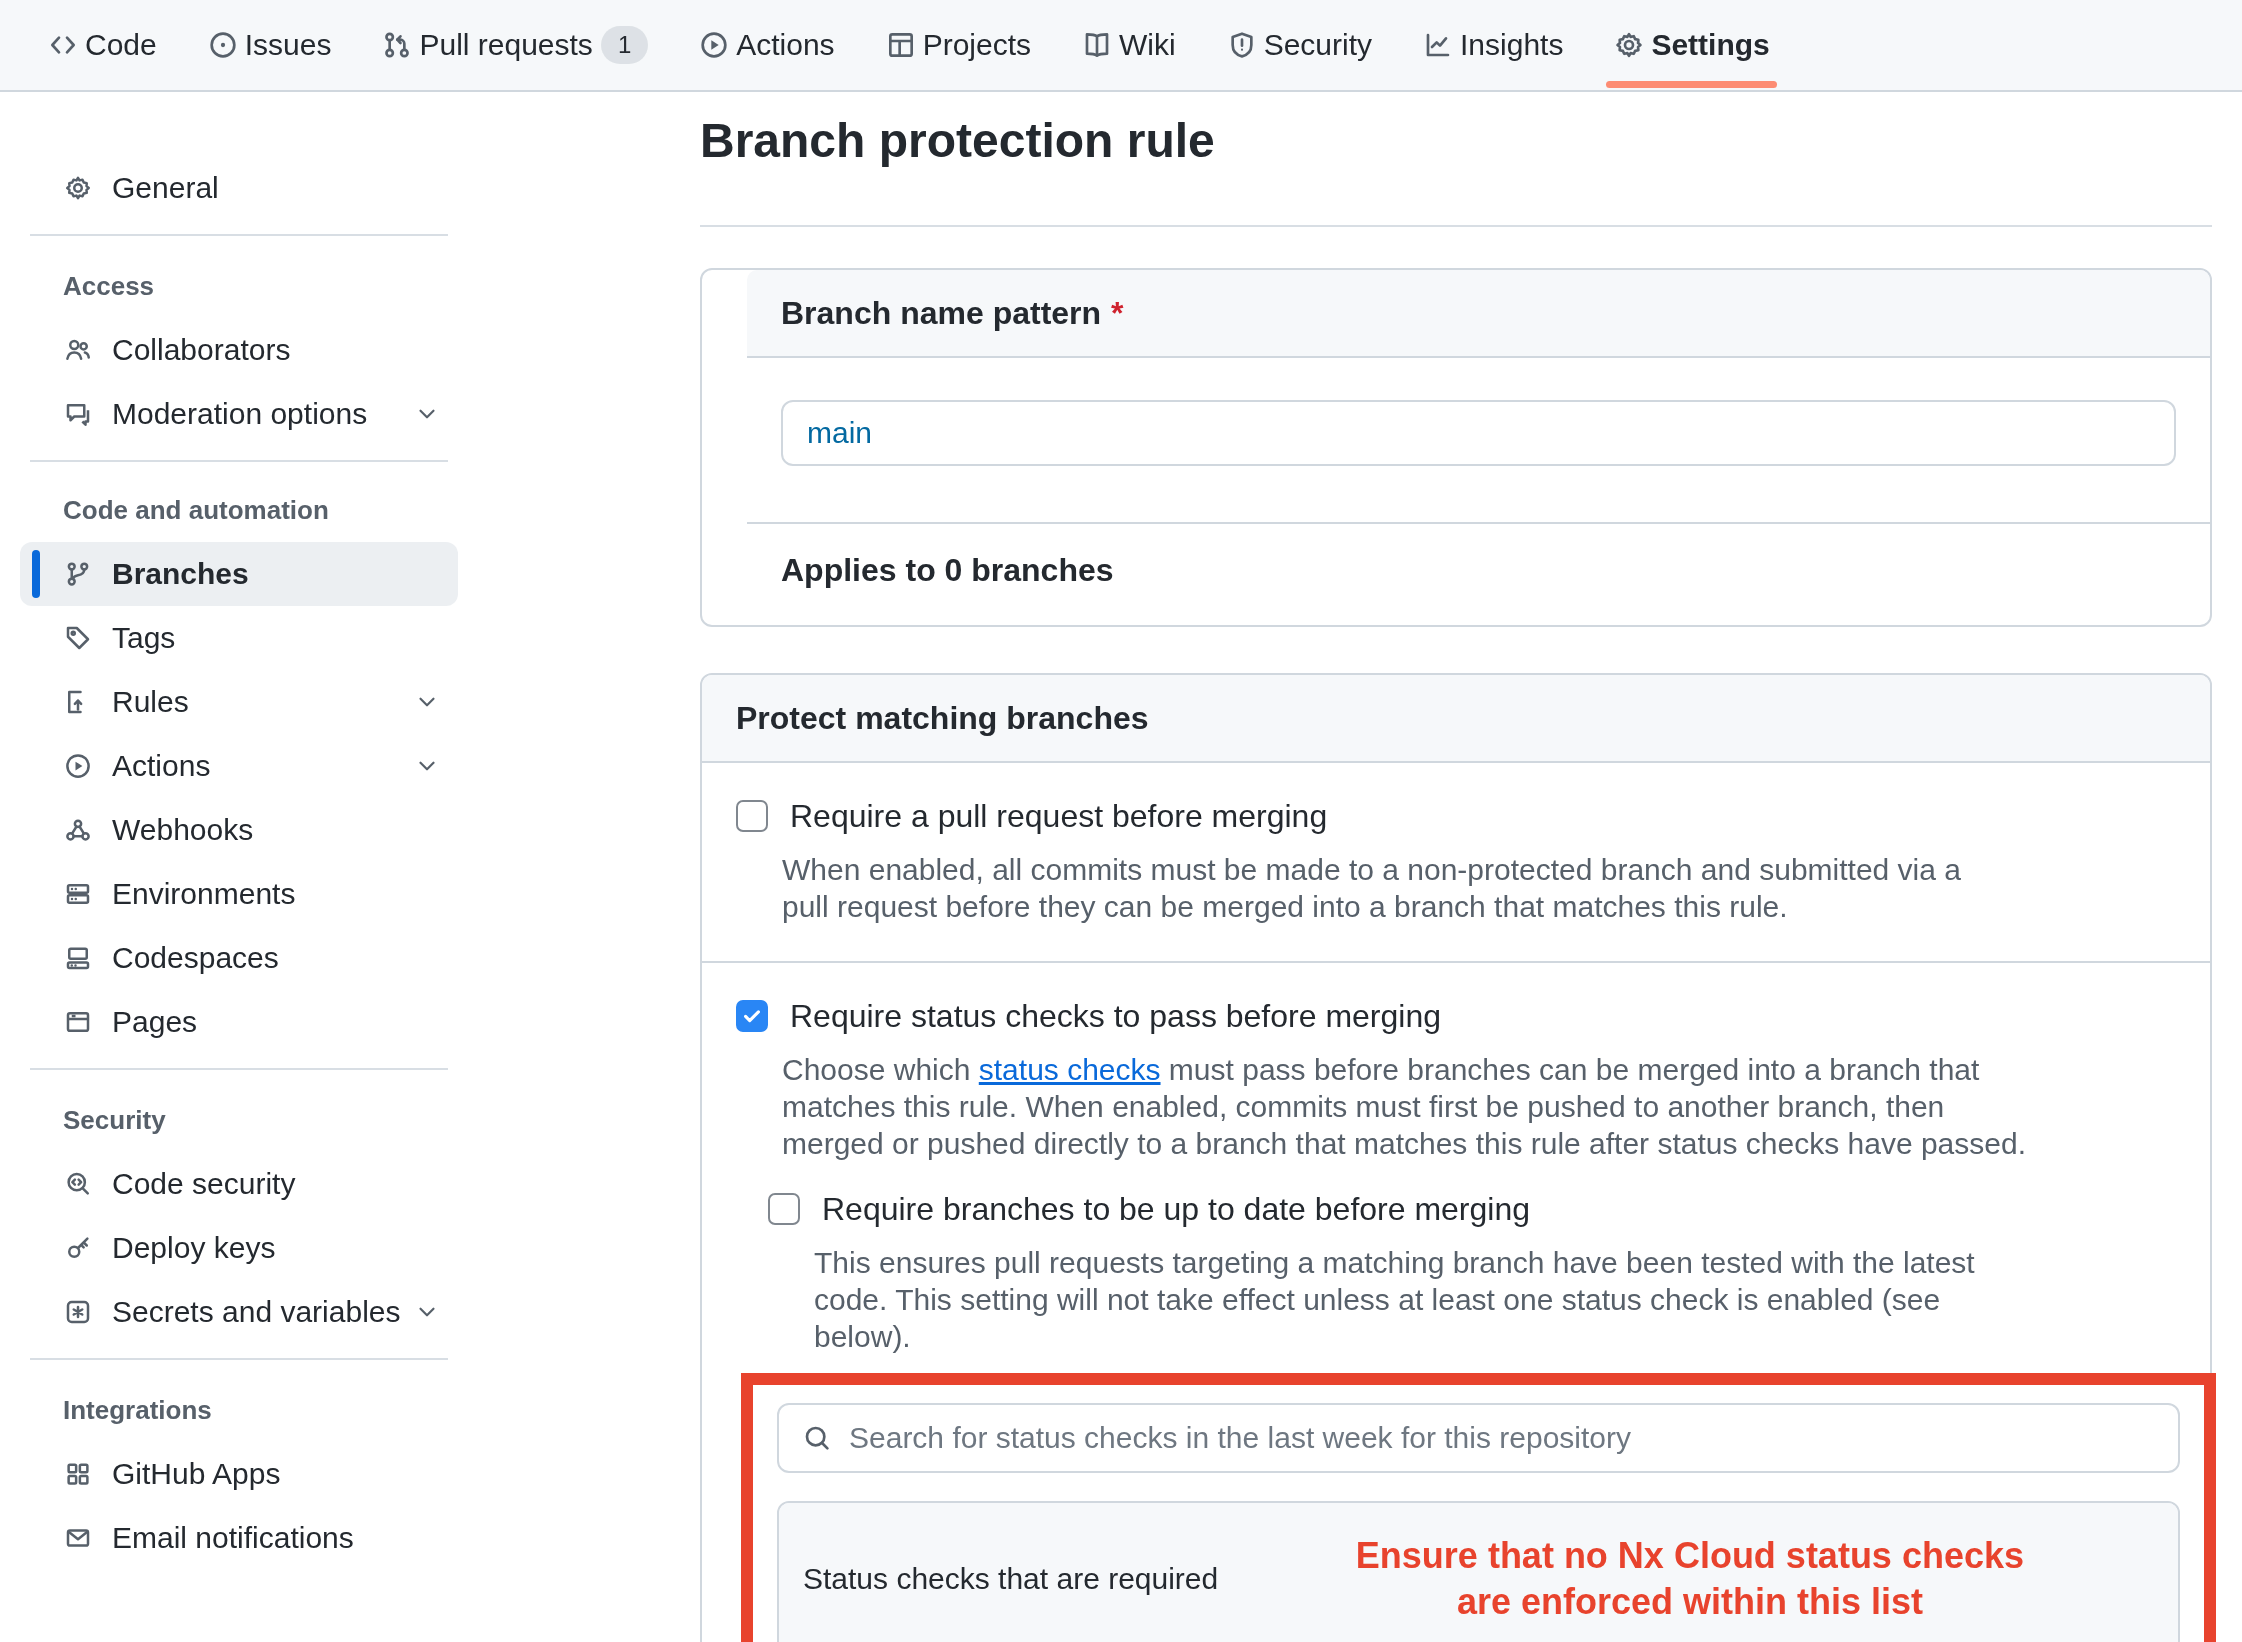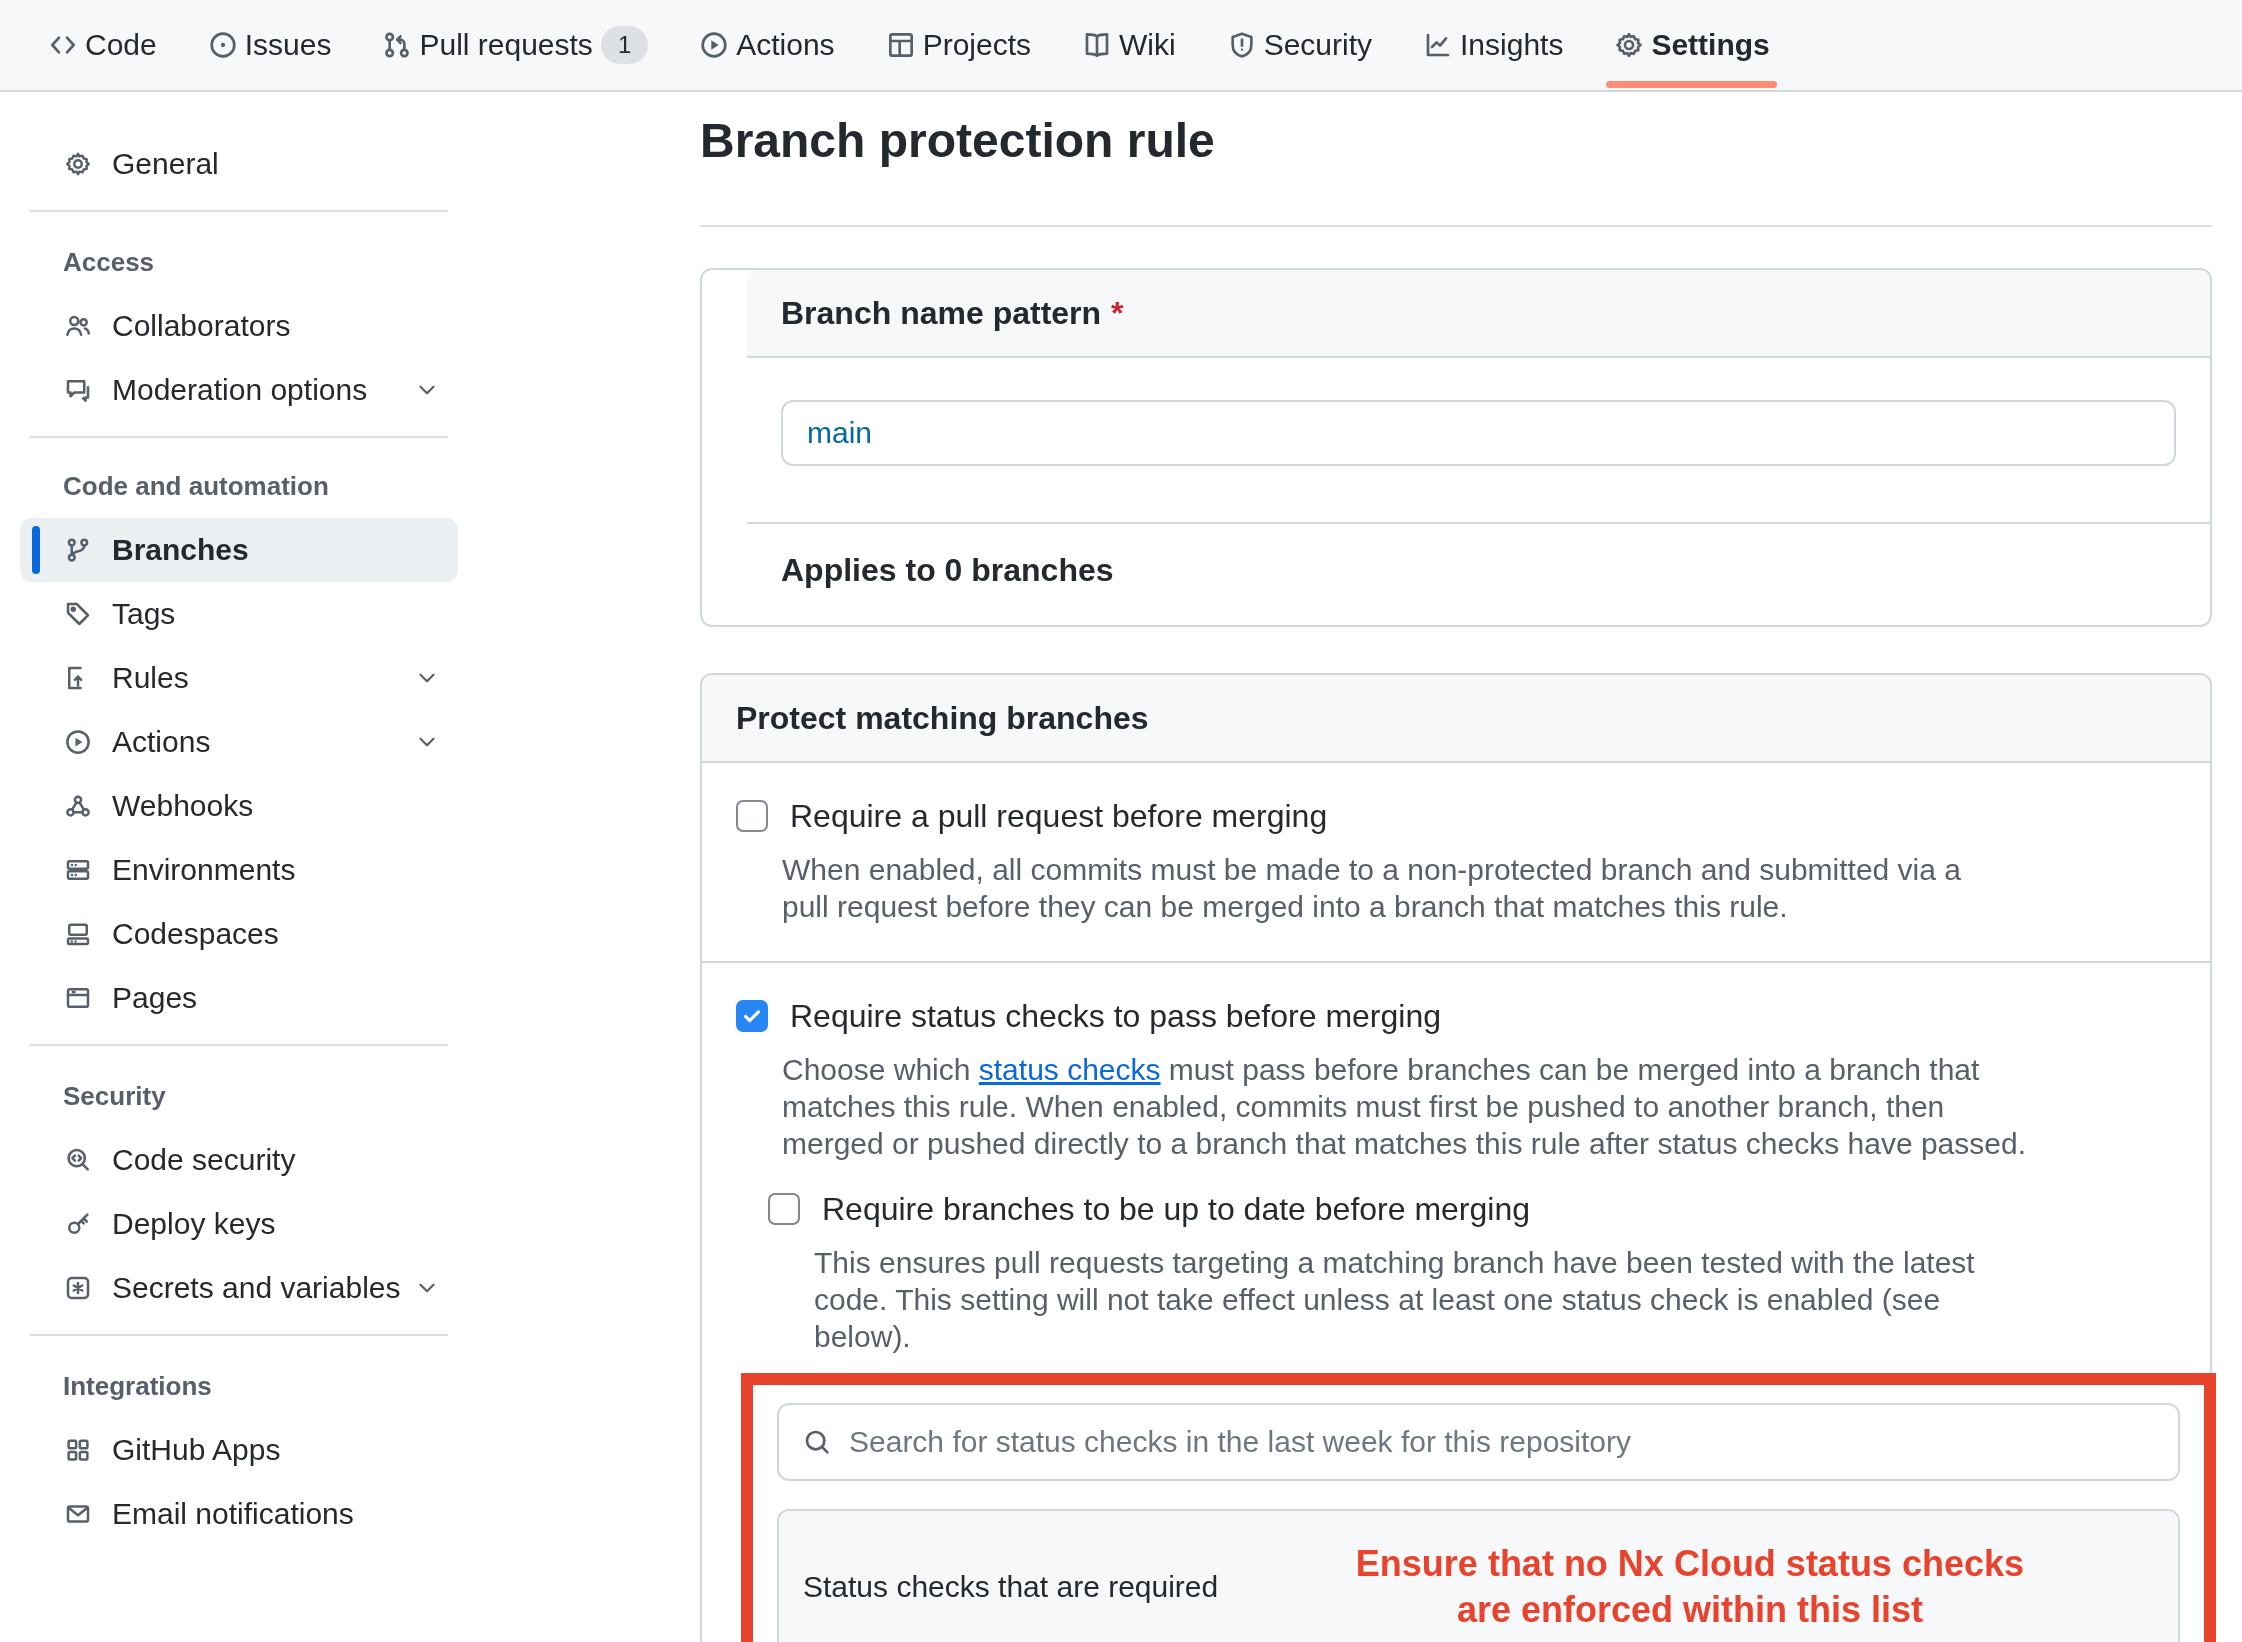--- a/index.html
+++ b/index.html
@@ -25,21 +25,21 @@
   .nav-item.active::after {
     content:""; position:absolute; left:18px; right:18px; bottom:2px;
     height:7px; border-radius:4px; background:#fd8c73;
   }
   .counter {
     background:rgba(175,184,193,.35); color:#24292f; font-size:24px;
     border-radius:22px; padding:5px 17px; margin-left:2px;
   }
 
   
-  .sidebar { position:absolute; left:20px; top:80px; width:438px; }
+  .sidebar { position:absolute; left:20px; top:104px; width:438px; }
   .side-item {
     display:flex; align-items:center; height:64px;
     padding-left:43px; padding-right:18px; font-size:30px;
     border-radius:12px; position:relative; cursor:pointer; color:#24292f;
   }
   .side-item .sicon { color:#57606a; margin-right:19px; flex:none; }
   .side-item .chev { margin-left:auto; color:#57606a; }
   .side-item.active { background:rgba(208,215,222,.4); font-weight:700; }
   .side-item.active::before {
     content:""; position:absolute; left:12px; top:8px; bottom:8px; width:8px;
@@ -98,21 +98,21 @@
   .desc3 { max-width:1205px; }
   .inline-link { color:#0969da; text-decoration:underline; cursor:pointer; }
   .sub-option { margin-left:32px; margin-top:28px; }
 
   
   .red-zone {
     border:12px solid #e8432d; margin:18px -40px 6px 5px;
     padding:18px 24px 6px 24px;
   }
   .search-box {
-    height:78px; border:2px solid #d0d7de; border-radius:12px; background:#fff;
+    height:70px; border:2px solid #d0d7de; border-radius:12px; background:#fff;
     display:flex; align-items:center; padding:0 22px;
   }
   .search-box .sg { color:#57606a; flex:none; margin-right:16px; }
   .search-placeholder { font-size:30px; color:#6e7781; }
 
   .checks-table { border:2px solid #d0d7de; border-radius:12px; margin-top:28px; background:#fff; }
   .checks-header {
     background:#f6f8fa; border-bottom:2px solid #d0d7de; border-radius:10px 10px 0 0;
     display:flex; align-items:center; justify-content:space-between;
     padding:30px 24px; min-height:126px;

